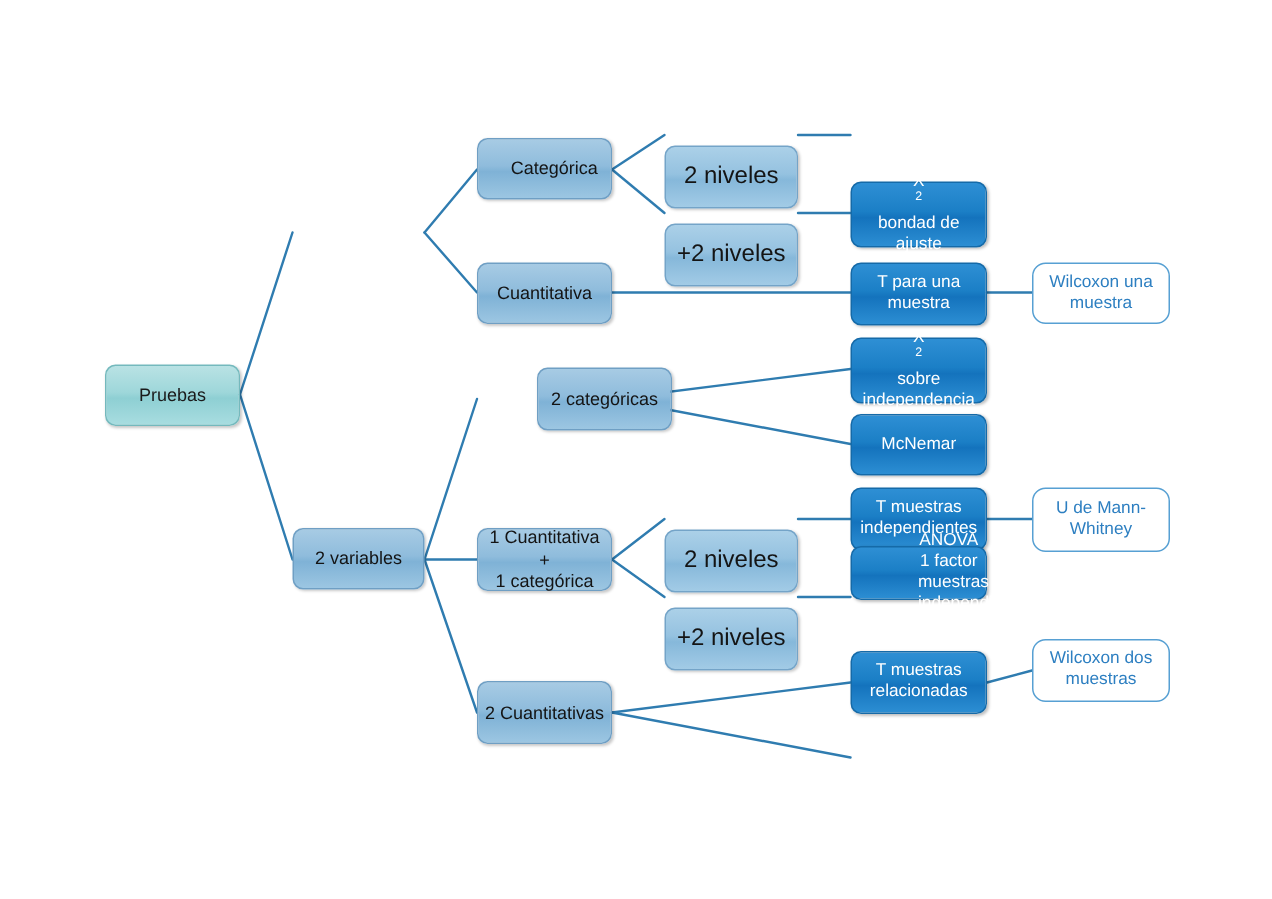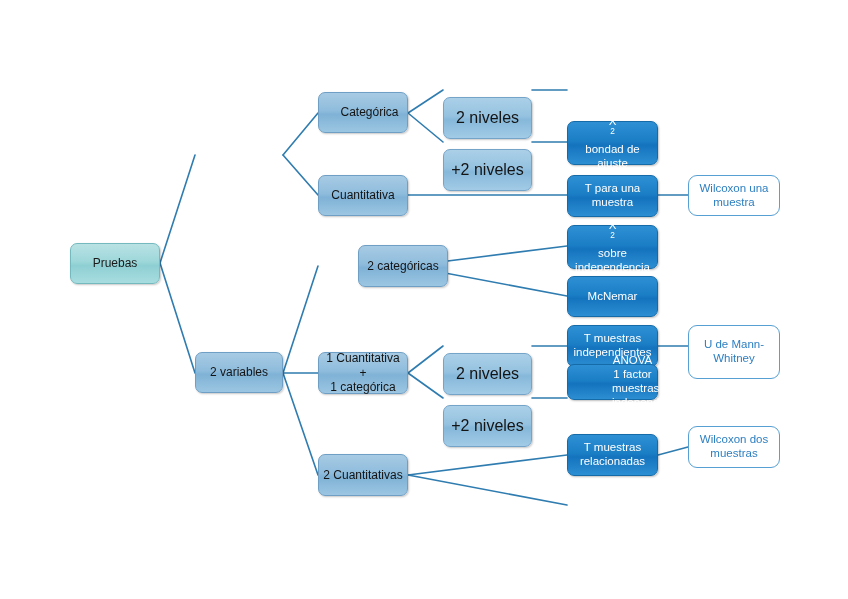--- a/index.html
+++ b/index.html
@@ -203,21 +203,21 @@
 
   <div class="node n-test" style="left:567px; top:434px; width:91px; height:42px;">
     <span>T muestras relacionadas</span>
   </div>
 
 
   <div class="node n-alt" style="left:688px; top:175px; width:92px; height:41px;">
     <span>Wilcoxon una muestra</span>
   </div>
 
-  <div class="node n-alt" style="left:688px; top:325px; width:92px; height:54px;">
+  <div class="node n-alt" style="left:688px; top:325px; width:92px; height:43px;">
     <span>U de Mann-Whitney</span>
   </div>
 
   <div class="node n-alt" style="left:688px; top:426px; width:92px; height:42px;">
     <span>Wilcoxon dos muestras</span>
   </div>
 
 </div>
 
 </body></html>

